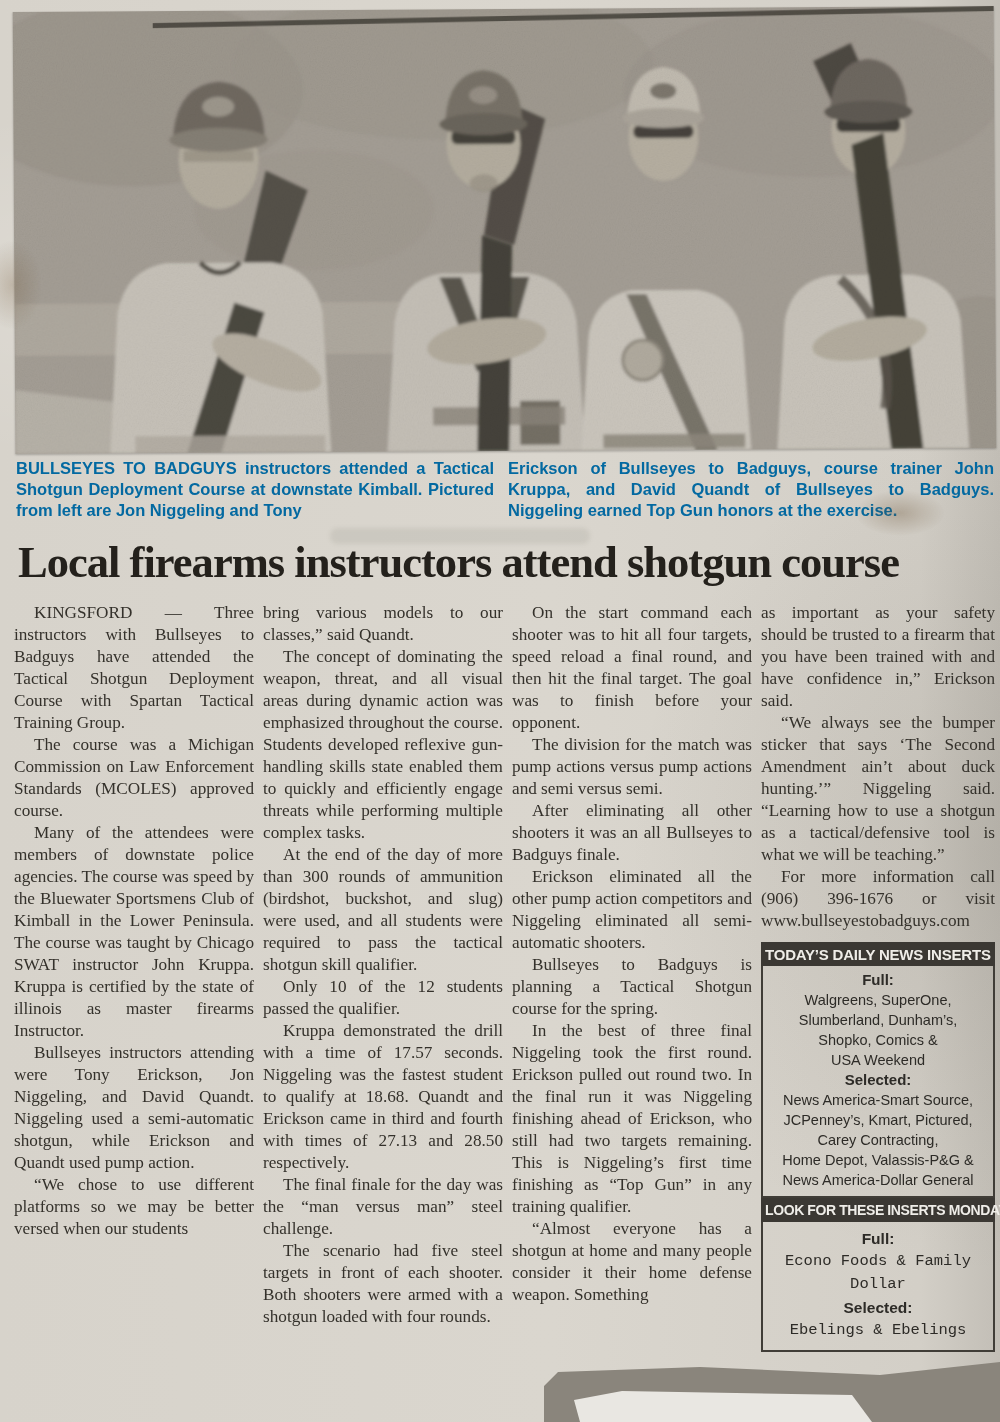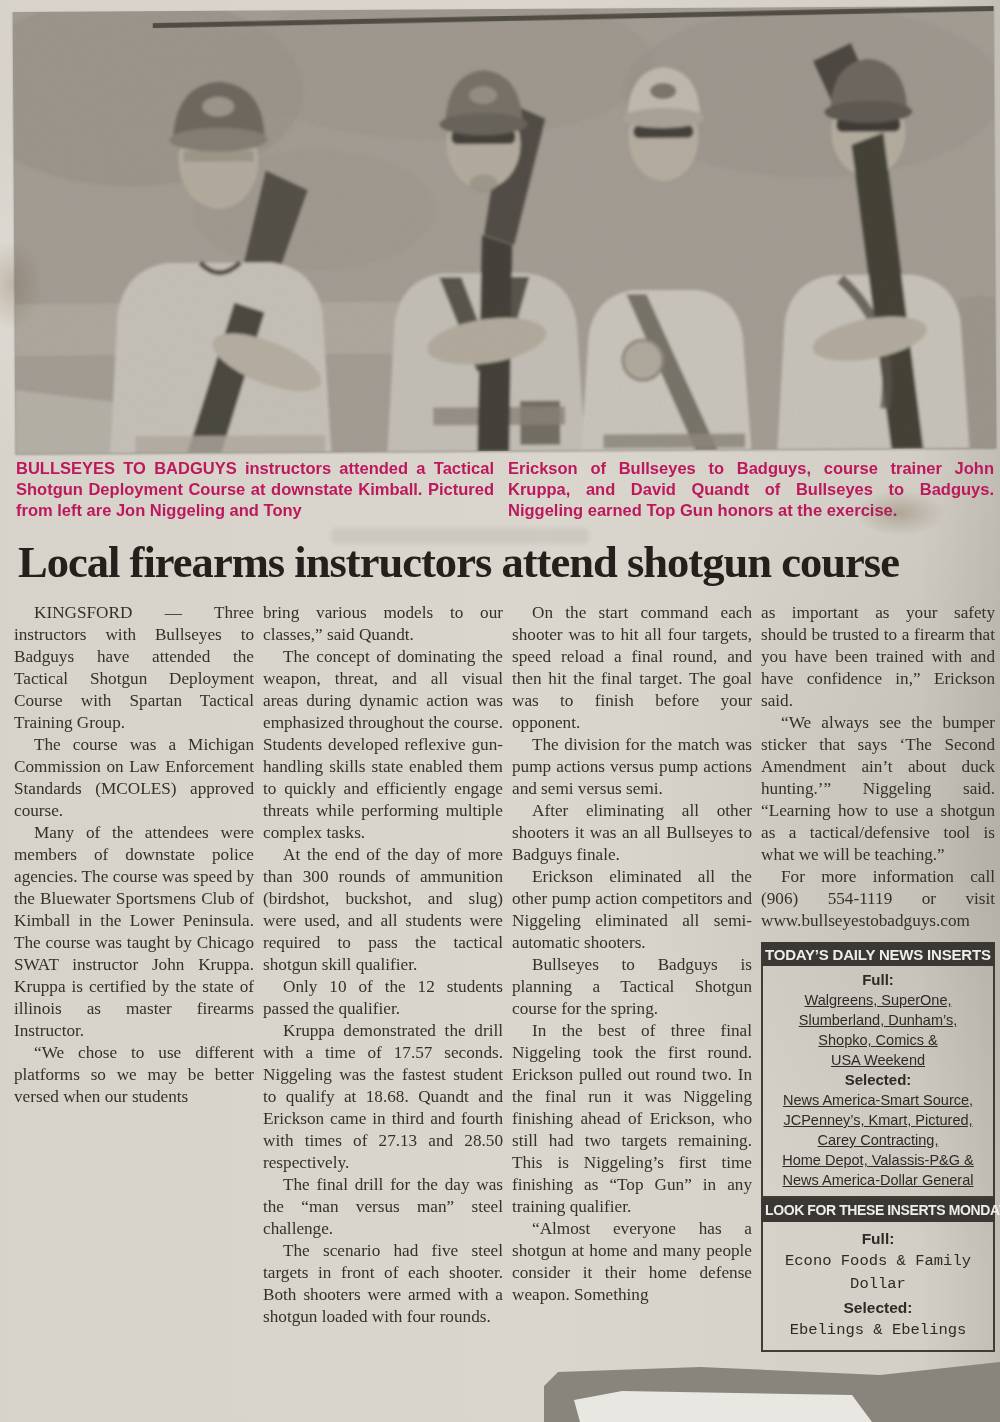--- a/index.html
+++ b/index.html
@@ -22,21 +22,21 @@
     box-shadow:0 1px 2px rgba(0,0,0,.25);
     overflow:hidden;
   }
   .photo-wrap svg{display:block;width:100%;height:100%;}
   
   .captions{
     position:absolute;left:16px;top:458px;width:978px;
     display:flex;gap:14px;
     font-family:"Liberation Sans",sans-serif;
     font-weight:bold;font-size:16.5px;line-height:21px;
-    color:#be185d;text-align:justify;
+    color:#0369a1;text-align:justify;
   }
   .cap-l{width:478px;}
   .cap-r{width:486px;}
   
   .headline{
     position:absolute;left:18px;top:536px;width:970px;
     font-family:"Liberation Serif",serif;font-weight:bold;
     font-size:45px;letter-spacing:-1px;color:#24211c;
     transform:scaleX(.99);transform-origin:left;
     white-space:nowrap;
@@ -68,21 +68,21 @@
     padding:4px 2px 6px 2px;
     font-size:14.5px;line-height:20px;
   }
   .ibox .lbl{font-size:15px;}
   .mbox{
     border:2px solid #403d37;border-top:none;
     padding:5px 2px 8px 2px;
     font-size:15.5px;line-height:23px;
   }
   .mbox .item{font-weight:normal;font-family:Liberation Mono, monospace;}
-  .ibox .line{font-weight:normal;text-decoration:underline;}
+  .ibox .line{font-weight:normal;}
   
   .stain{position:absolute;border-radius:50%;pointer-events:none;}
   .stain.s1{left:855px;top:490px;width:90px;height:46px;
     background:radial-gradient(ellipse at center,rgba(102,78,48,.30),rgba(102,78,48,0) 70%);}
   .stain.s2{left:-18px;top:240px;width:60px;height:90px;
     background:radial-gradient(ellipse at center,rgba(110,84,50,.25),rgba(110,84,50,0) 70%);}
   .stain.s3{left:330px;top:528px;width:260px;height:16px;border-radius:8px;
     background:rgba(90,86,78,.10);filter:blur(2px);}
   
   .torn{position:absolute;left:530px;top:1350px;width:470px;height:72px;}
@@ -182,44 +182,45 @@
 
 <div class="stain s3"></div>
 
 <div class="headline">Local firearms instructors attend shotgun course</div>
 
 <div class="article">
   <div class="col">
     <p class="ind">KINGSFORD — Three instructors with Bullseyes to Badguys have attended the Tactical Shotgun Deployment Course with Spartan Tactical Training Group.</p>
     <p class="ind">The course was a Michigan Commission on Law Enforcement Standards (MCOLES) approved course.</p>
     <p class="ind">Many of the attendees were members of downstate police agencies. The course was speed by the Bluewater Sportsmens Club of Kimball in the Lower Peninsula. The course was taught by Chicago SWAT instructor John Kruppa. Kruppa is certified by the state of illinois as master firearms Instructor.</p>
+    <p class="ind">Bullseyes instructors attending were Tony Erickson, Jon Niggeling, and David Quandt. Niggeling used a semi-automatic shotgun, while Erickson and Quandt used pump action.</p>
     <p class="ind">“We chose to use different platforms so we may be better versed when our students</p>
   </div>
   <div class="col">
     <p>bring various models to our classes,” said Quandt.</p>
     <p class="ind">The concept of dominating the weapon, threat, and all visual areas during dynamic action was emphasized throughout the course. Students developed reflexive gun-handling skills state enabled them to quickly and efficiently engage threats while performing multiple complex tasks.</p>
     <p class="ind">At the end of the day of more than 300 rounds of ammunition (birdshot, buckshot, and slug) were used, and all students were required to pass the tactical shotgun skill qualifier.</p>
     <p class="ind">Only 10 of the 12 students passed the qualifier.</p>
     <p class="ind">Kruppa demonstrated the drill with a time of 17.57 seconds. Niggeling was the fastest student to qualify at 18.68. Quandt and Erickson came in third and fourth with times of 27.13 and 28.50 respectively.</p>
-    <p class="ind">The final drill for the day was the “man versus man” steel challenge.</p>
+    <p class="ind">The final finale for the day was the “man versus man” steel challenge.</p>
     <p class="ind">The scenario had five steel targets in front of each shooter. Both shooters were armed with a shotgun loaded with four rounds.</p>
   </div>
   <div class="col">
     <p class="ind">On the start command each shooter was to hit all four targets, speed reload a final round, and then hit the final target. The goal was to finish before your opponent.</p>
     <p class="ind">The division for the match was pump actions versus pump actions and semi versus semi.</p>
     <p class="ind">After eliminating all other shooters it was an all Bullseyes to Badguys finale.</p>
     <p class="ind">Erickson eliminated all the other pump action competitors and Niggeling eliminated all semi-automatic shooters.</p>
     <p class="ind">Bullseyes to Badguys is planning a Tactical Shotgun course for the spring.</p>
     <p class="ind">In the best of three final Niggeling took the first round. Erickson pulled out round two. In the final run it was Niggeling finishing ahead of Erickson, who still had two targets remaining. This is Niggeling’s first time finishing as “Top Gun” in any training qualifier.</p>
     <p class="ind">“Almost everyone has a shotgun at home and many people consider it their home defense weapon. Something</p>
   </div>
   <div class="col">
     <p>as important as your safety should be trusted to a firearm that you have been trained with and have confidence in,” Erickson said.</p>
     <p class="ind">“We always see the bumper sticker that says ‘The Second Amendment ain’t about duck hunting.’” Niggeling said. “Learning how to use a shotgun as a tactical/defensive tool is what we will be teaching.”</p>
-    <p class="ind">For more information call (906) 554-1119 or visit www.bullseyestobadguys.com</p>
+    <p class="ind">For more information call (906) 396-1676 or visit www.bullseyestobadguys.com</p>
 
     <div class="inserts">
       <div class="bar">TODAY’S DAILY NEWS INSERTS</div>
       <div class="ibox">
         <div class="lbl">Full:</div>
         <div class="line">Walgreens, SuperOne,</div>
         <div class="line">Slumberland, Dunham’s,</div>
         <div class="line">Shopko, Comics &amp;</div>
         <div class="line">USA Weekend</div>
         <div class="lbl">Selected:</div>

